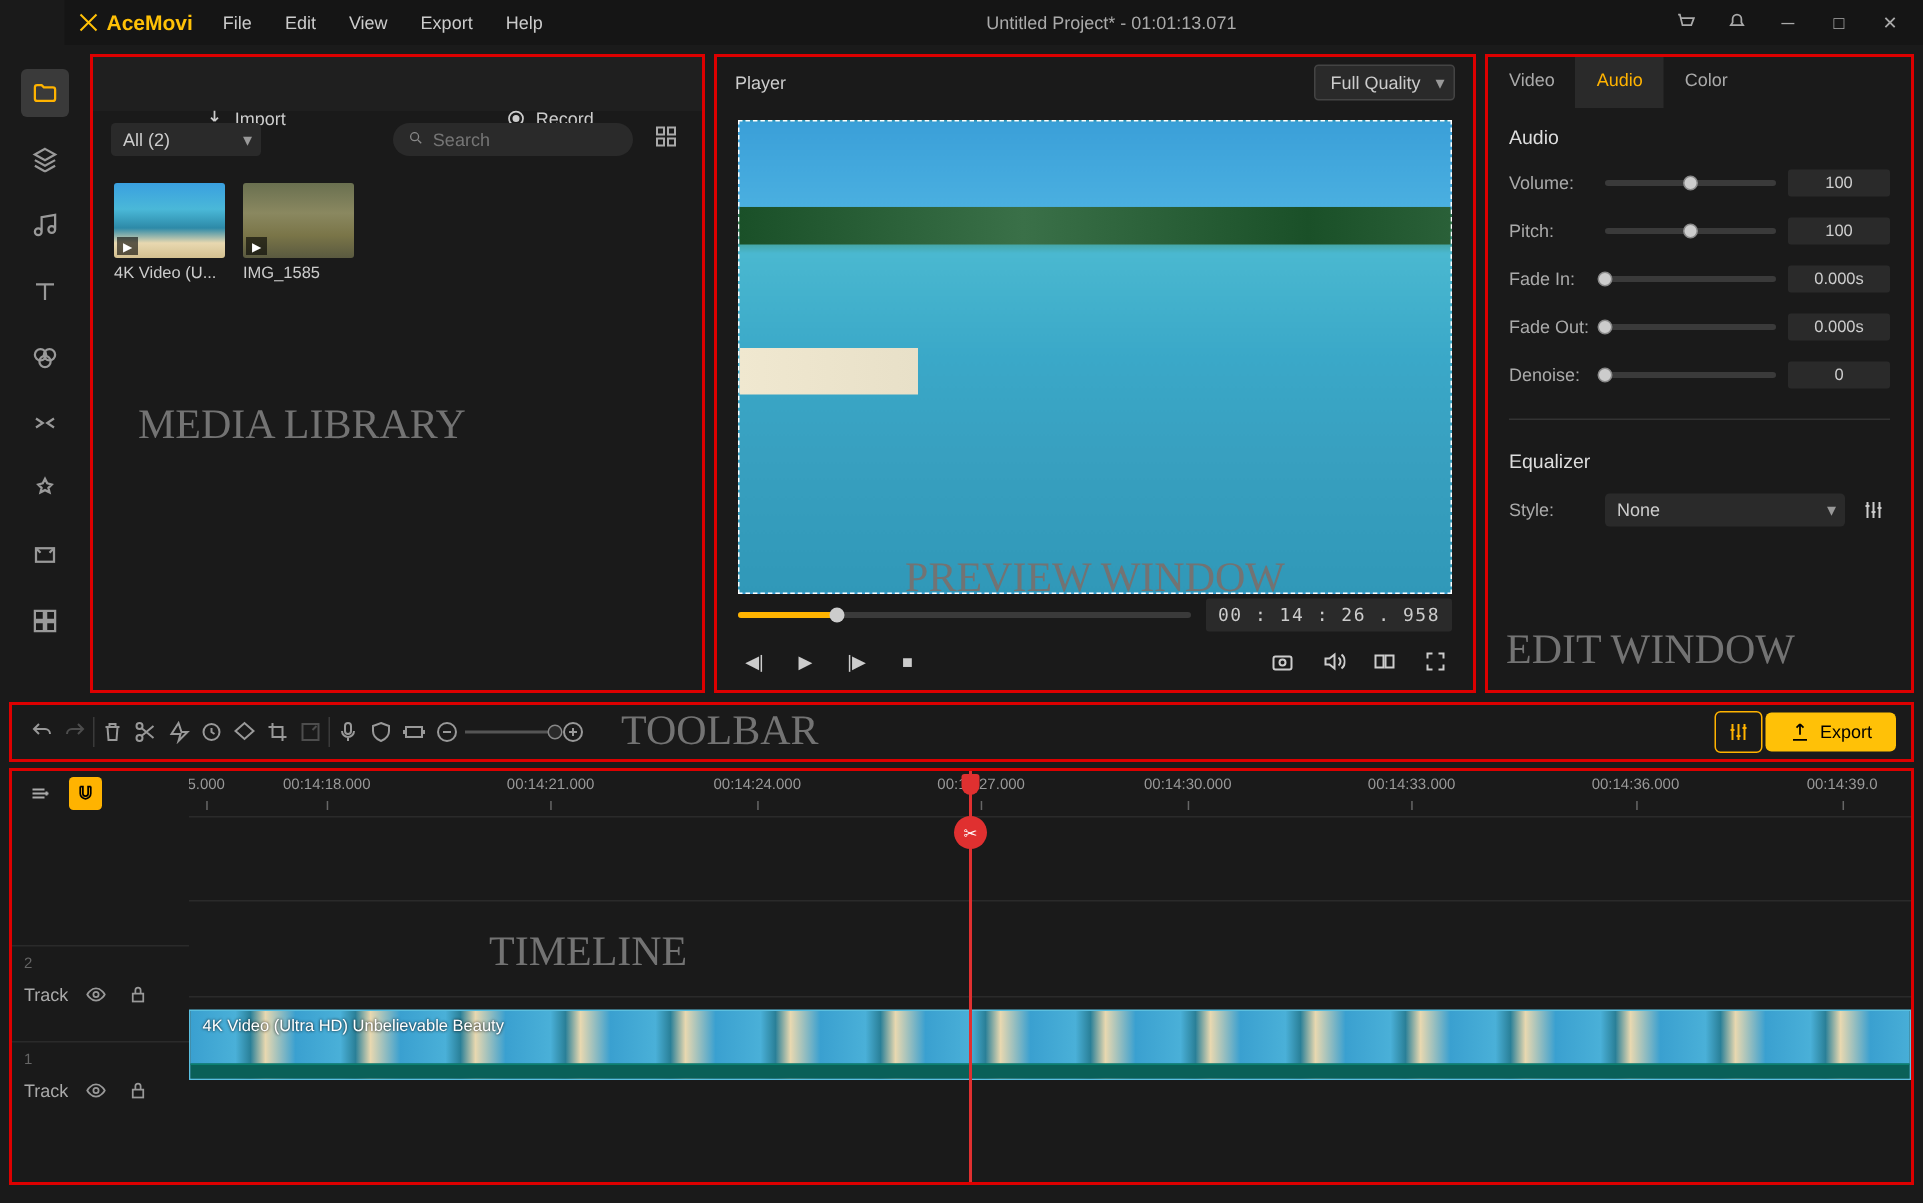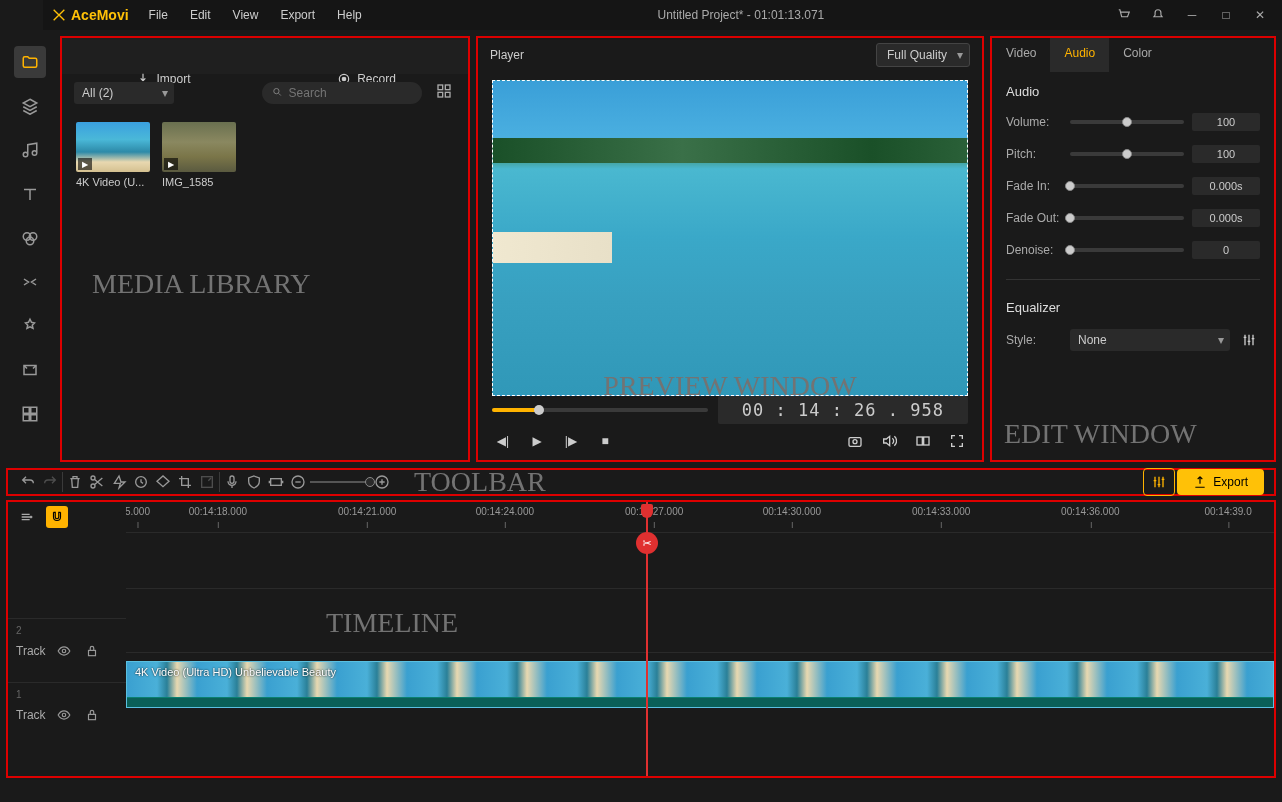--- a/index.html
+++ b/index.html
@@ -45,41 +45,41 @@
 .player-head { height: 34px; display: flex; align-items: center; justify-content: space-between; padding: 0 12px; }
 .quality-select { background: #2a2a2a; color: #ccc; padding: 4px 22px 4px 10px; border: 1px solid #444; border-radius: 3px; cursor: pointer; font-size: 12px; position: relative; }
 .preview-area { flex: 1; display: flex; align-items: center; justify-content: center; padding: 8px 14px 2px 14px; position: relative; }
 .preview-frame { width: 100%; height: 100%; background: linear-gradient(180deg, #3a9fd8 0%, #4aafe0 18%, #2a7048 20%, #3a8050 22%, #4ab8d0 28%, #3aa8c8 50%, #38a0c0 70%, #3098b8 100%); border: 1px dashed #fff; position: relative; }
 .preview-frame::before { content:""; position:absolute; top:18%; left:0; right:0; height:8%; background: linear-gradient(90deg, #1a5028 0%, #2a6038 20%, #3a7048 40%, #2a6038 60%, #1a5028 80%, #2a6038 100%); }
 .preview-frame::after { content:""; position:absolute; top:48%; left:0; width:25%; height:10%; background: linear-gradient(90deg, #f0e8d0 0%, #e8e0c8 100%); }
 .player-scrub { height: 24px; display: flex; align-items: center; padding: 0 14px; gap: 10px; }
 .scrub-track { flex: 1; height: 4px; background: #3a3a3a; position: relative; border-radius: 2px; }
 .scrub-fill { position: absolute; left: 0; top: 0; height: 100%; width: 22%; background: #ffb300; border-radius: 2px; }
 .scrub-thumb { position: absolute; left: 22%; top: 50%; transform: translate(-50%,-50%); width: 10px; height: 10px; background: #ccc; border-radius: 50%; }
-.tc-box { background: #2a2a2a; padding: 4px 24px; font-family: monospace; font-size: 17px; letter-spacing: 1px; border-radius: 2px; }
+.tc-box { background: #2a2a2a; padding: 4px 8px; font-family: monospace; font-size: 12px; letter-spacing: 1px; border-radius: 2px; }
 .player-controls { height: 38px; display: flex; align-items: center; padding: 0 14px; justify-content: space-between; }
 .pc-left, .pc-right { display: flex; gap: 12px; align-items: center; }
 .pc-btn { width: 22px; height: 22px; display: flex; align-items: center; justify-content: center; cursor: pointer; color: #ccc; }
 
 
 .edit-panel { width: 286px; border: 2px solid #d00; background: #1a1a1a; display: flex; flex-direction: column; position: relative; }
 .edit-tabs { display: flex; height: 34px; }
 .edit-tab { padding: 8px 14px; cursor: pointer; color: #aaa; font-size: 12px; }
 .edit-tab.active { color: #ffb300; background: #2a2a2a; }
 .edit-body { padding: 12px 14px; display: flex; flex-direction: column; gap: 14px; }
 .section-title { color: #ddd; font-size: 13px; }
 .row { display: flex; align-items: center; gap: 8px; }
 .row-label { width: 56px; color: #aaa; font-size: 12px; }
 .slider { flex: 1; height: 4px; background: #3a3a3a; position: relative; border-radius: 2px; }
 .slider-thumb { position: absolute; top: 50%; transform: translate(-50%,-50%); width: 10px; height: 10px; background: #ccc; border-radius: 50%; border: 1px solid #888; }
 .val-box { width: 68px; background: #2a2a2a; text-align: center; padding: 3px 0; border-radius: 2px; font-size: 11px; }
 .eq-select { flex:1; background: #2a2a2a; color: #ccc; padding: 4px 8px; border-radius: 3px; cursor: pointer; font-size: 12px; position: relative; }
 
 
-.toolbar-row { height: 28px; border: 2px solid #d00; margin: 0 6px; display: flex; align-items: center; padding: 0 10px; gap: 2px; position: relative; }
+.toolbar-row { height: 40px; border: 2px solid #d00; margin: 0 6px; display: flex; align-items: center; padding: 0 10px; gap: 2px; position: relative; }
 .tb-icon { width: 20px; height: 20px; display: flex; align-items: center; justify-content: center; cursor: pointer; color: #999; }
 .tb-divider { width: 1px; height: 20px; background: #3a3a3a; }
 .tb-spacer { flex: 1; }
 .zoom-track { width: 60px; height: 2px; background: #555; position: relative; }
 .zoom-thumb { position: absolute; right: 0; top: 50%; transform: translate(50%,-50%); width: 10px; height: 10px; border: 1px solid #888; border-radius: 50%; background: #2a2a2a; }
 .export-btn { background: #ffc107; color: #000; padding: 6px 16px; border-radius: 4px; cursor: pointer; display: flex; align-items: center; gap: 6px; font-weight: 500; }
 .settings-btn { width: 32px; height: 28px; border: 1px solid #ffb300; border-radius: 4px; display: flex; align-items: center; justify-content: center; color: #ffb300; cursor: pointer; }
 
 
 .timeline-wrap { border: 2px solid #d00; margin: 4px 6px 6px 6px; height: 278px; display: flex; position: relative; }

